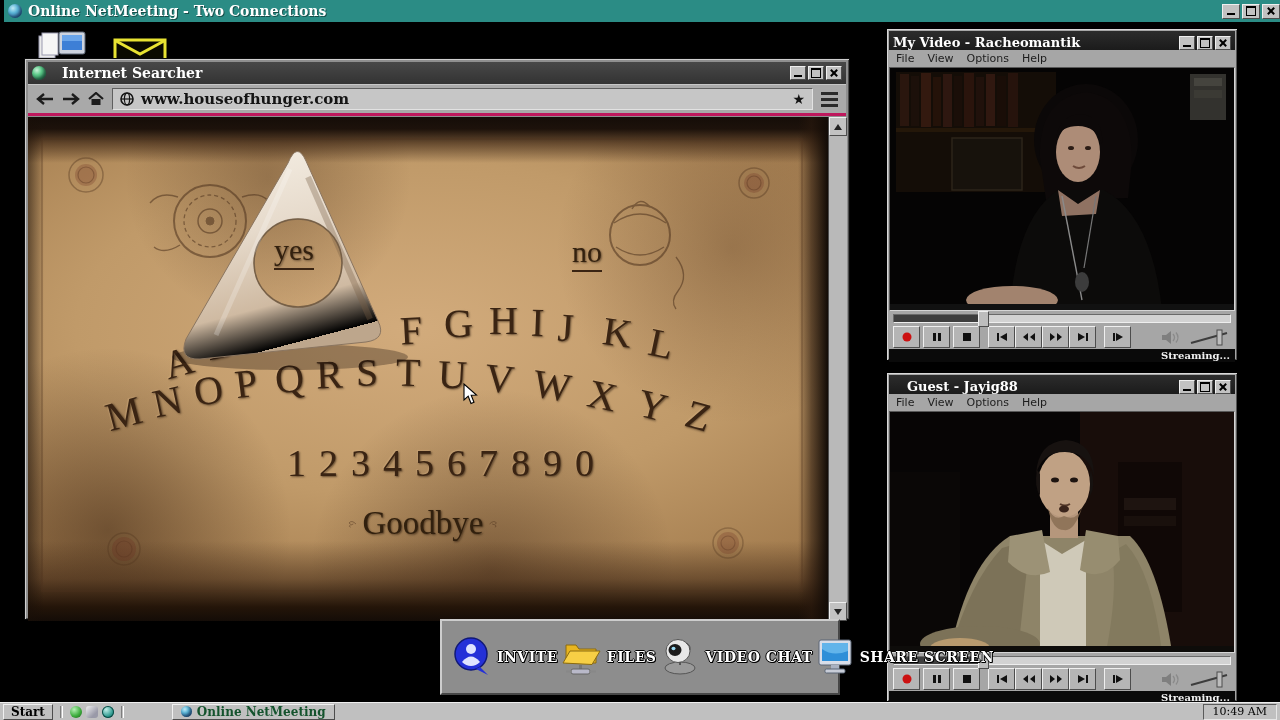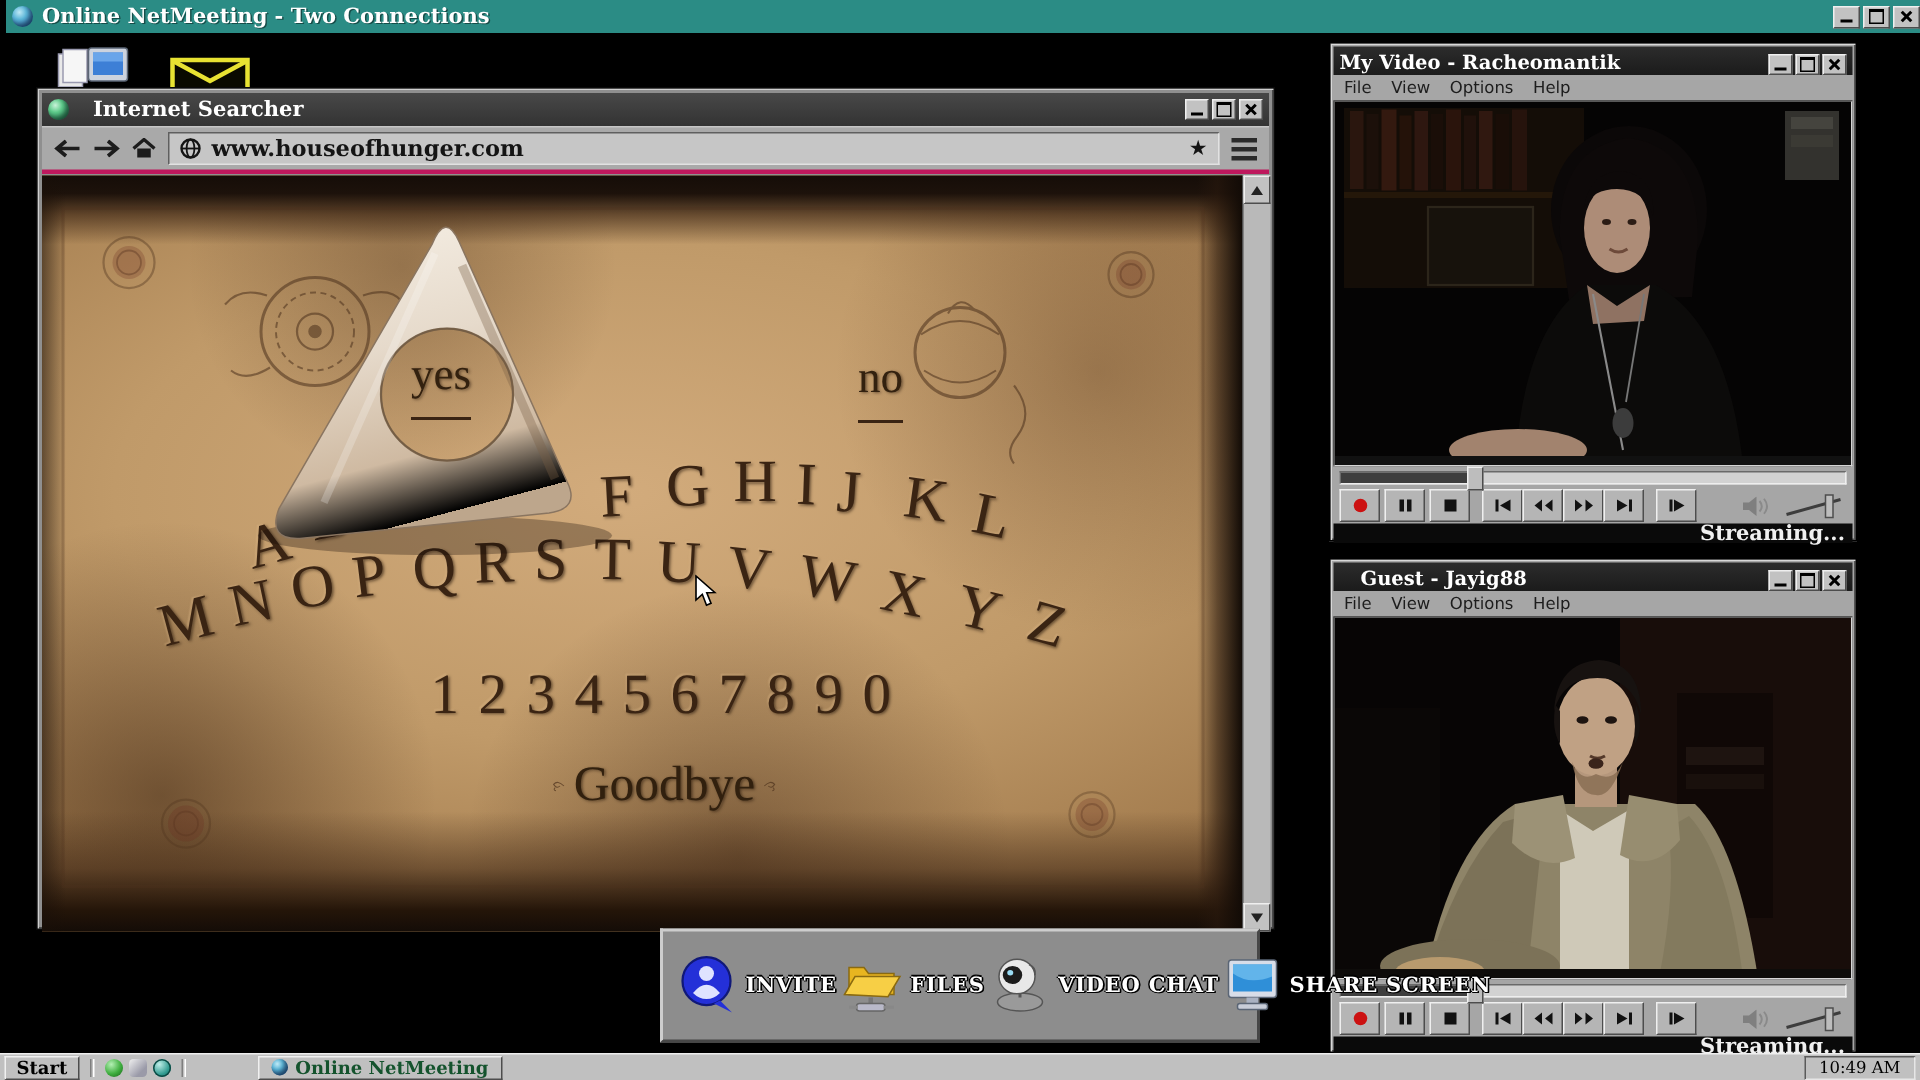--- a/index.html
+++ b/index.html
@@ -67,23 +67,23 @@
   .board .edge-bottom{position:absolute;left:0;bottom:0;right:0;height:80px;
      background:linear-gradient(0deg,#140c07 0,#241509 14px,rgba(64,40,22,.55) 42px,transparent 80px);}
   .board .edge-right{position:absolute;top:0;bottom:0;right:0;width:30px;
      background:linear-gradient(270deg,#120b06 0,rgba(40,24,13,.6) 55%,transparent 100%);}
   .board .edge-left{position:absolute;top:0;bottom:0;left:0;width:16px;
      background:linear-gradient(90deg,rgba(25,15,8,.55),transparent);}
   .board-letter{position:absolute;font-family:"Liberation Serif","DejaVu Serif",serif;
      font-size:40px;color:#3a2413;line-height:1;
      text-shadow:1px 1px 2px rgba(25,12,4,.55), -1px -1px 1px rgba(225,190,140,.35);}
   .yesno{position:absolute;font-family:"Liberation Serif","DejaVu Serif",serif;font-size:30px;
-     color:#33210f;line-height:1;padding-bottom:13px;border-bottom:2px solid #3a2413;
+     color:#33210f;line-height:1;padding-bottom:3px;border-bottom:2px solid #3a2413;
      text-shadow:1px 1px 2px rgba(25,12,4,.5);}
-  .goodbye{position:absolute;left:340px;top:388px;width:150px;text-align:center;
+  .goodbye{position:absolute;left:320px;top:388px;width:150px;text-align:center;
      font-family:"Liberation Serif","DejaVu Serif",serif;font-size:33px;color:#31200e;
      text-shadow:1px 1px 2px rgba(25,12,4,.55);display:flex;align-items:center;gap:6px;justify-content:center;}
   .deco-svg,.planchette-svg{position:absolute;left:0;top:0;pointer-events:none;}
 
   
   .scrollbar{width:18px;background:#b9b9b9;border-left:1px solid #4e4e4e;flex:none;
      display:flex;flex-direction:column;justify-content:space-between;}
   .sb-btn{height:17px;background:#c2c2c2;border:1px solid;
      border-color:#efefef #4d4d4d #4d4d4d #efefef;display:flex;align-items:center;justify-content:center;}
   .tri-up{width:0;height:0;border-left:4px solid transparent;border-right:4px solid transparent;
@@ -110,21 +110,21 @@
   .seek-thumb{position:absolute;left:25%;top:-4px;width:9px;height:14px;background:#bdbdbd;
      border:1px solid;border-color:#f0f0f0 #4d4d4d #4d4d4d #f0f0f0;}
   .ctlrow{height:24px;display:flex;align-items:center;gap:3px;padding:0 4px;}
   .vbtn{width:25px;height:20px;background:#b5b5b5;border:1px solid;
      border-color:#efefef #4d4d4d #4d4d4d #efefef;display:flex;align-items:center;
      justify-content:center;flex:none;}
   .vbtn-group{display:flex;margin-left:5px;}
   .vol-wrap{margin-left:auto;display:flex;align-items:center;gap:8px;}
   .vid-status{height:13px;background:#0a0a0a;display:flex;align-items:center;
      justify-content:flex-end;padding-right:5px;}
-  .status-text{color:#f0f0f0;font-family:"DejaVu Serif",serif;font-weight:bold;font-size:14px;}
+  .status-text{color:#f0f0f0;font-family:"DejaVu Serif",serif;font-weight:bold;font-size:10px;}
 
   
   .meet-toolbar{position:absolute;left:440px;top:619px;width:400px;height:76px;z-index:3;
      background:#8d8d8d;border:2px solid;border-color:#cdcdcd #474747 #474747 #cdcdcd;
      box-sizing:border-box;display:flex;align-items:center;justify-content:space-around;
      padding:2px 8px;}
   .tb-item{display:flex;flex-direction:row;align-items:center;gap:3px;cursor:pointer;}
   .tb-label{color:#fff;font-family:"DejaVu Serif",serif;font-weight:bold;font-size:14px;
      letter-spacing:.5px;white-space:nowrap;
      text-shadow:1px 0 0 #000,-1px 0 0 #000,0 1px 0 #000,0 -1px 0 #000,1px 1px 0 #000;}

